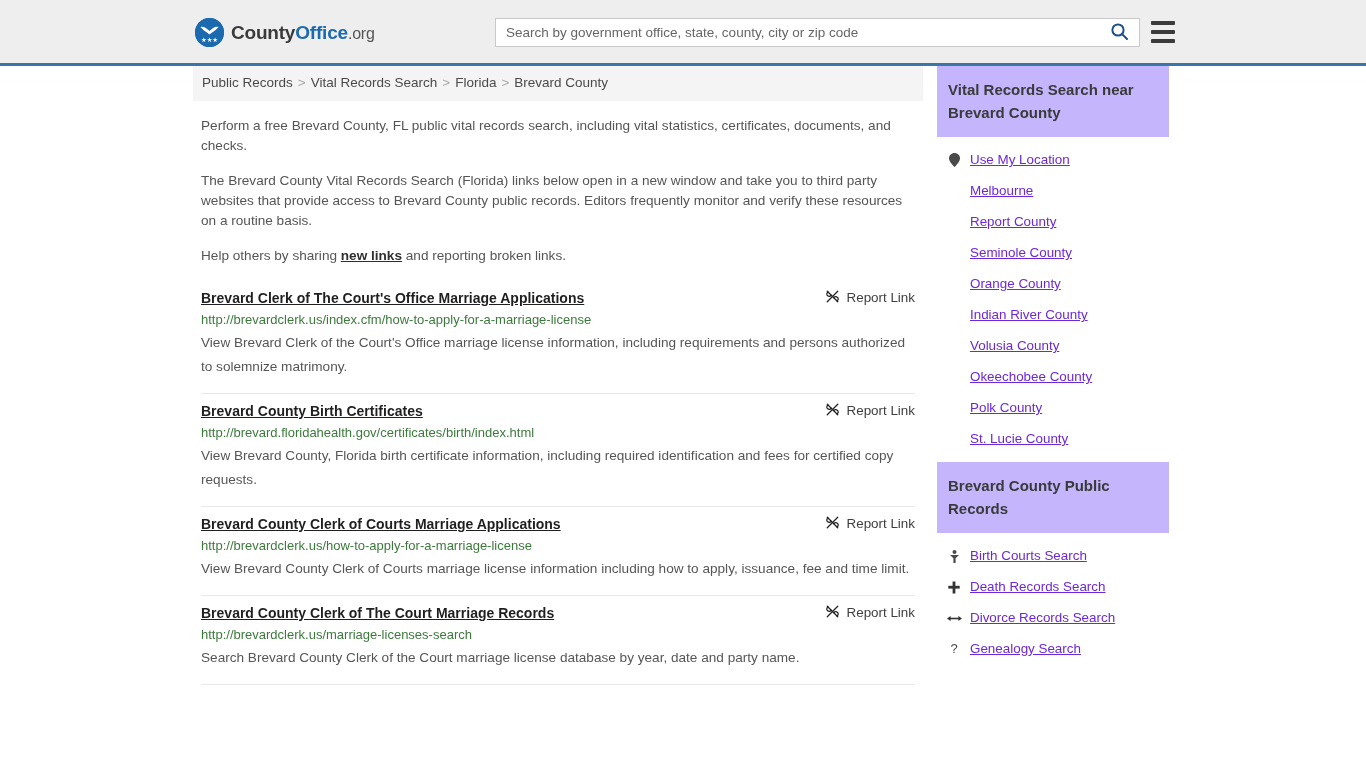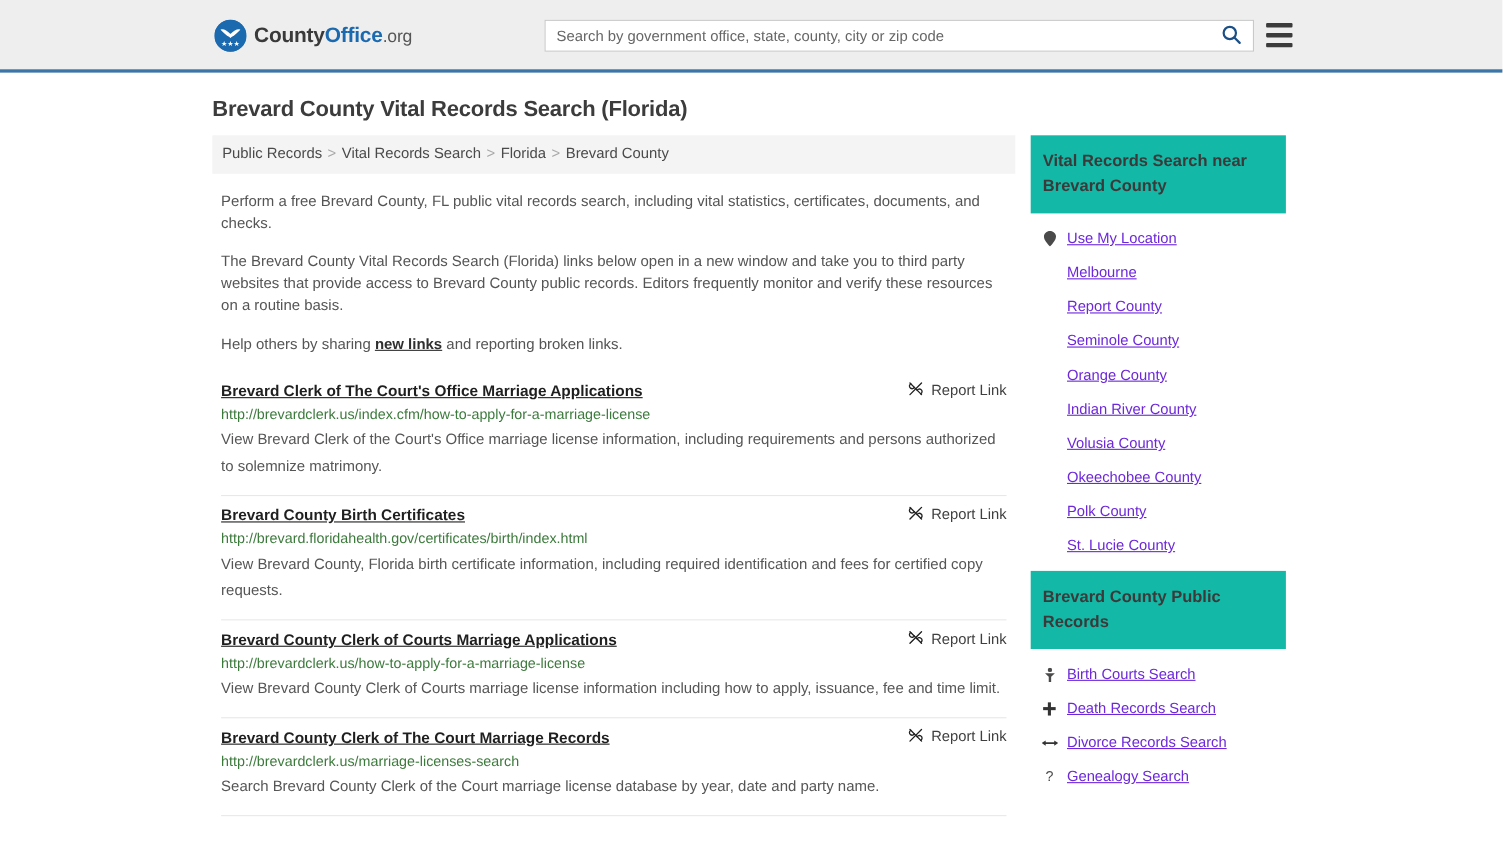--- a/index.html
+++ b/index.html
@@ -191,21 +191,21 @@
   .result-desc {
     font-size: 13.6px;
     color: #565656;
     line-height: 24px;
     margin-top: 1px;
   }
 
   
   .side-box { margin-bottom: 8px; }
   .side-head {
-    background: #14b8a6;
+    background: #c4b5fd;
     padding: 12px 11px 13px 11px;
     font-size: 15px;
     font-weight: 700;
     color: #3a3a3a;
     line-height: 23px;
   }
   .side-list { padding: 7px 0 0 0; margin: 0; list-style: none; }
   .side-list li {
     display: flex;
     align-items: center;
@@ -261,21 +261,20 @@
     <div class="hamburger">
       <span></span>
       <span></span>
       <span></span>
     </div>
   </div>
 </div>
 
 <div class="page">
   <div class="container">
-    <h1 class="page-title">Brevard County Vital Records Search (Florida)</h1>
 
     <div class="cols">
       <div class="col-main">
 
         <nav class="breadcrumb">
           <a>Public Records</a><span class="sep">&gt;</span><a>Vital Records Search</a><span class="sep">&gt;</span><a>Florida</a><span class="sep">&gt;</span><a>Brevard County</a>
         </nav>
 
         <div class="intro">
           <p>Perform a free Brevard County, FL public vital records search, including vital statistics, certificates, documents, and checks.</p>

